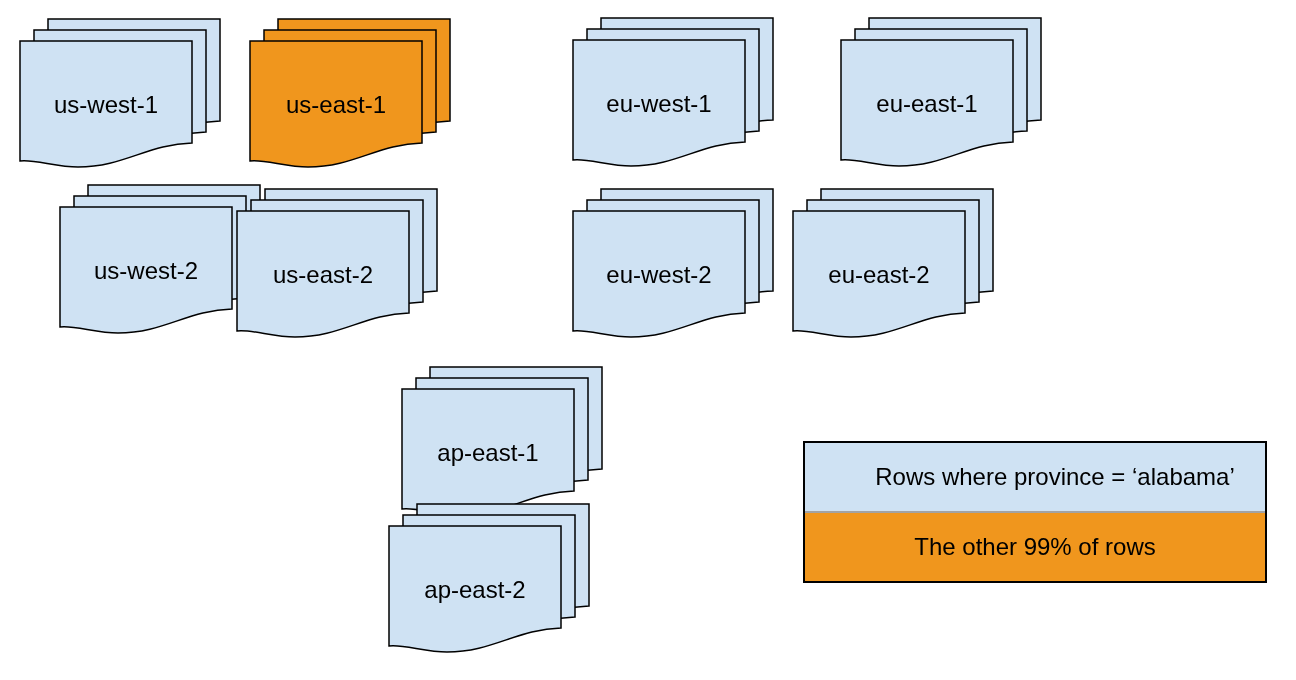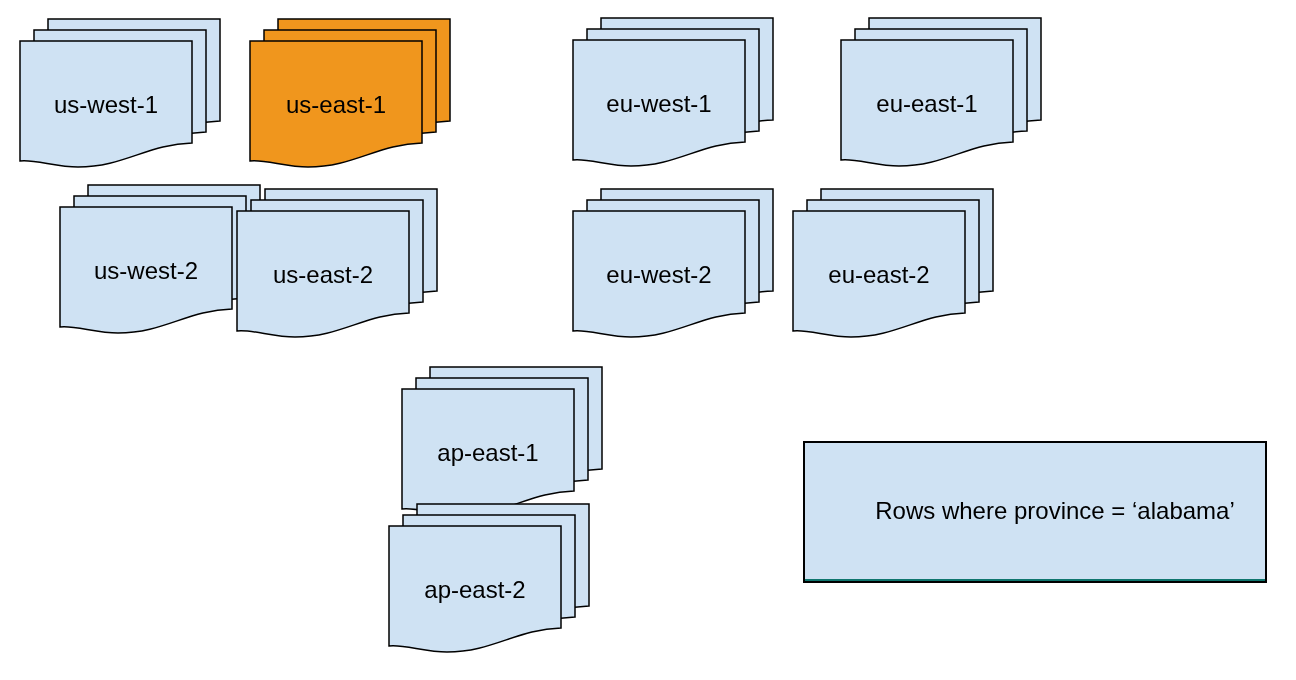--- a/index.html
+++ b/index.html
@@ -43,21 +43,21 @@
   .legend-row {
     flex: 1;
     display: flex;
     align-items: center;
     justify-content: center;
     font-size: 24px;
     color: #000000;
   }
   .legend-row.blue {
     background: var(--doc-fill, #cfe2f3);
-    border-bottom: 2px solid #0f766e;
+    border-bottom: 2px solid #a3a3a3;
     padding-left: 40px;
   }
   .legend-row.orange {
     background: var(--highlight-fill, #f0961d);
   }
 </style>
 </head>
 <body>
 
 <div class="canvas">
@@ -141,14 +141,17 @@
           <path d="M0,0 L172,0 L172,102 C128,103 104,126 58,126 C36,126 14,118 0,120 Z" transform="translate(1,23)" fill="#cfe2f3" stroke="#000000" stroke-width="1.5"></path>
           <text x="87" y="86" text-anchor="middle" dominant-baseline="central">ap-east-2</text>
         </svg>
       </div>
     </div>
 
   <div class="legend">
     <div class="legend-row blue">
       <span>Rows where province = ‘alabama’</span>
     </div>
+    <div class="legend-row orange">
+      <span>The other 99% of rows</span>
+    </div>
   </div>
 </div>
 
 </body></html>

